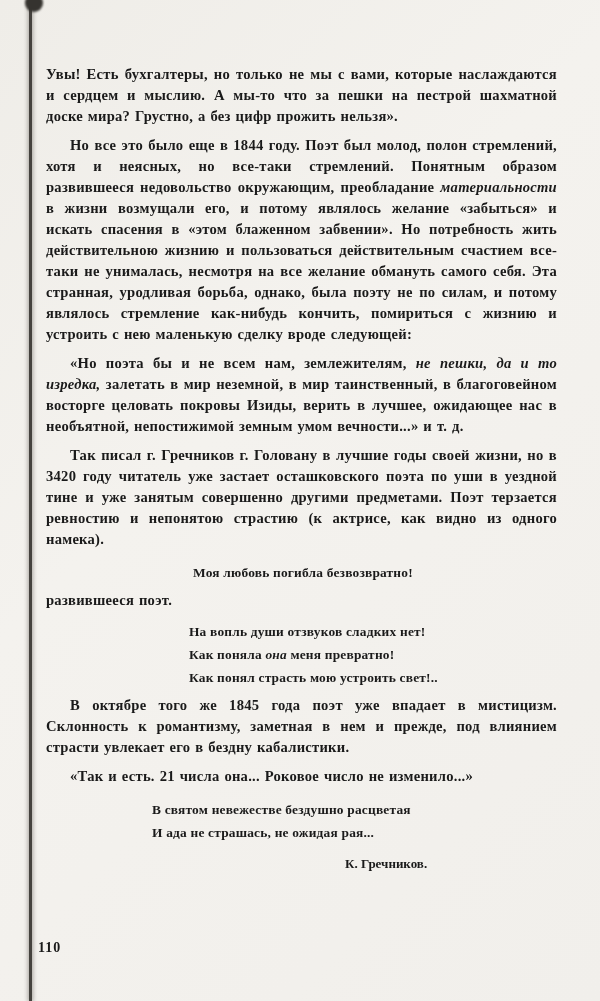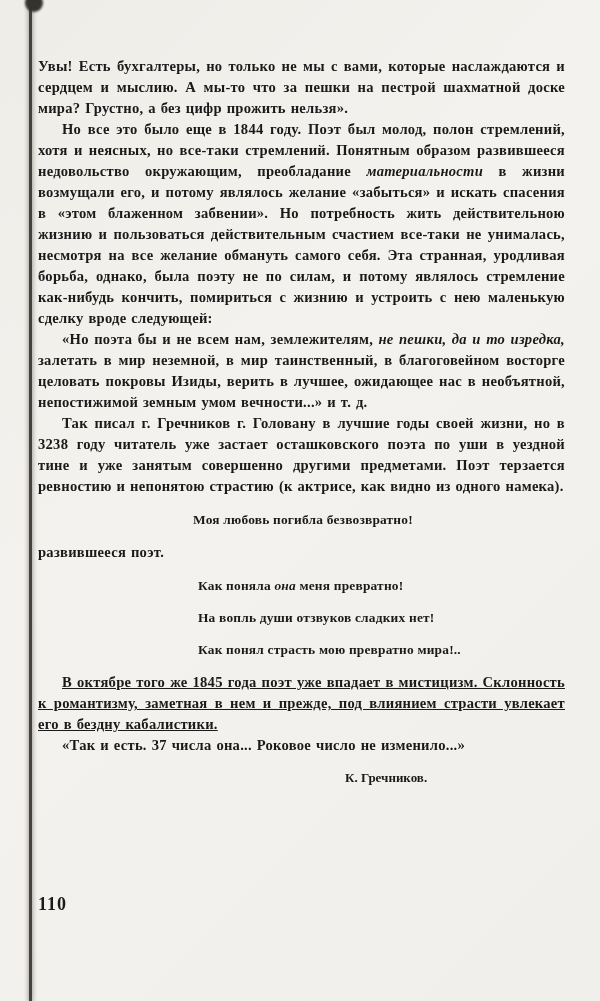--- a/index.html
+++ b/index.html
@@ -36,98 +36,102 @@
     border-radius: 50%;
     filter: blur(1px);
   }
   .content {
     position: absolute;
     left: 38px;
     top: 56px;
     width: 527px;
   }
   p.body {
-    margin: 0;
+    margin: 8px;
     font-size: 14.6px;
     line-height: 21px;
     font-weight: 700;
     text-align: justify;
     text-indent: 24px;
     letter-spacing: 0.25px;
     word-spacing: 1px;
   }
   p.body.noindent {
     text-indent: 0;
   }
   .it {
     font-style: italic;
   }
   .verse {
-    margin: 13px;
+    margin: 4px;
     font-size: 13.4px;
     line-height: 19px;
     font-weight: 700;
     letter-spacing: 0.2px;
   }
   .verse-1 { margin-top: 13px; margin-left: 155px; }
   .exclaim { margin-top: 13px; }
   .verse-2 { margin-top: 11px; margin-left: 147px; }
-  .para-after-verse { margin-top: 14px; text-decoration: underline; }
+  .para-after-verse { margin-top: 14px; }
   .verse-3 { margin-top: 13px; margin-left: 110px; }
   .signature {
     margin: 0;
     margin-top: 13px;
     margin-left: 307px;
     font-size: 13px;
     line-height: 18px;
     font-weight: 700;
     font-style: normal;
   }
   .pagenum {
     position: absolute;
     left: 38px;
-    top: 894px;
-    font-size: 18px;
+    top: 940px;
+    font-size: 14px;
     font-weight: 700;
     letter-spacing: 1px;
   }
 </style>
 </head>
 <body>
 
 <div class="page">
 
   <div class="scan-edge"></div>
   <div class="corner-mark"></div>
 
   <div class="content">
 
     <p class="body noindent">Увы! Есть бухгалтеры, но только не мы с вами, которые наслаждаются и сердцем и мыслию. А мы-то что за пешки на пестрой шахматной доске мира? Грустно, а без цифр прожить нельзя».</p>
 
     <p class="body"><span>Но все это было еще в 1844 году. Поэт был молод, полон стремлений, хотя и неясных, но все-таки стремлений. Понятным образом развившееся недовольство окружающим, преобладание </span><span class="it">материальности</span><span> в жизни возмущали его, и потому являлось желание «забыться» и искать спасения в «этом блаженном забвении». Но потребность жить действительною жизнию и пользоваться действительным счастием все-таки не унималась, несмотря на все желание обмануть самого себя. Эта странная, уродливая борьба, однако, была поэту не по силам, и потому являлось стремление как-нибудь кончить, помириться с жизнию и устроить с нею маленькую сделку вроде следующей:</span></p>
 
     <p class="body"><span>«Но поэта бы и не всем нам, землежителям, </span><span class="it">не пешки, да и то изредка,</span><span> залетать в мир неземной, в мир таинственный, в благоговейном восторге целовать покровы Изиды, верить в лучшее, ожидающее нас в необъятной, непостижимой земным умом вечности...» и т. д.</span></p>
 
-    <p class="body">Так писал г. Гречников г. Головану в лучшие годы своей жизни, но в 3238 году читатель уже застает осташковского поэта по уши в уездной тине и уже занятым совершенно другими предметами. Поэт терзается ревностию и непонятою страстию (к актрисе, как видно из одного намека).</p>
+    <p class="body">Так писал г. Гречников г. Головану в лучшие годы своей жизни, но в 3420 году читатель уже застает осташковского поэта по уши в уездной тине и уже занятым совершенно другими предметами. Поэт терзается ревностию и непонятою страстию (к актрисе, как видно из одного намека).</p>
 
     <p class="verse verse-1">Моя любовь погибла безвозвратно!</p>
 
     <p class="body noindent exclaim">развившееся поэт.</p>
 
     <div class="verse-2">
+      <p class="verse">На вопль души отзвуков сладких нет!</p>
       <p class="verse"><span>Как поняла </span><span class="it">она</span><span> меня превратно!</span></p>
-      <p class="verse">На вопль души отзвуков сладких нет!</p>
-      <p class="verse">Как понял страсть мою превратно мира!..</p>
+      <p class="verse">Как понял страсть мою устроить свет!..</p>
     </div>
 
     <p class="body para-after-verse">В октябре того же 1845 года поэт уже впадает в мистицизм. Склонность к романтизму, заметная в нем и прежде, под влиянием страсти увлекает его в бездну кабалистики.</p>
 
 
-    <p class="body">«Так и есть. 37 числа она... Роковое число не изменило...»</p>
+    <p class="body">«Так и есть. 21 числа она... Роковое число не изменило...»</p>
 
+    <div class="verse-3">
+      <p class="verse">В святом невежестве бездушно расцветая</p>
+      <p class="verse">И ада не страшась, не ожидая рая...</p>
+    </div>
 
     <p class="signature">К. Гречников.</p>
 
   </div>
 
   <div class="pagenum">110</div>
 
 </div>
 
 </body></html>

